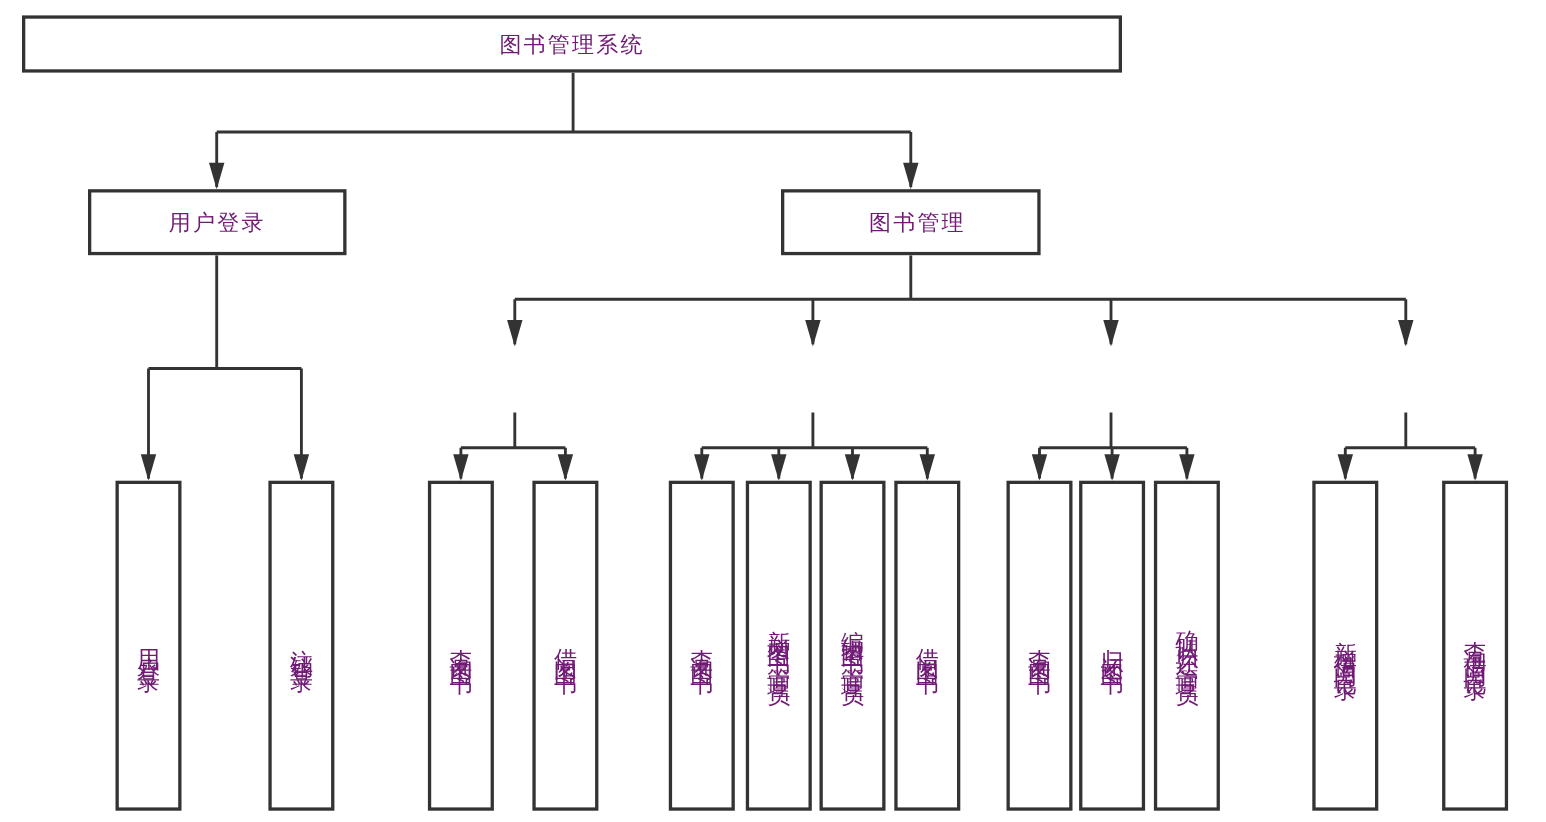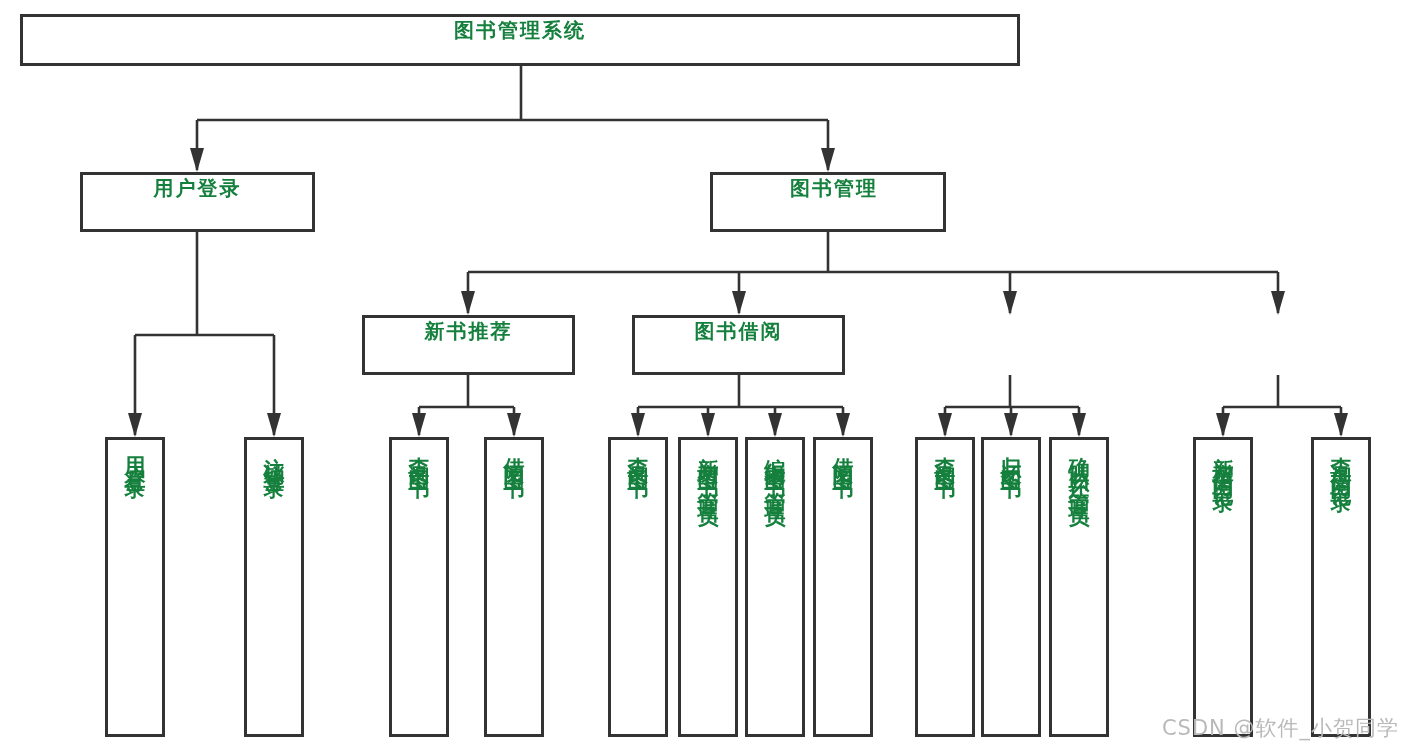--- a/index.html
+++ b/index.html
@@ -8,23 +8,22 @@
     font-family:"DejaVu Sans","Liberation Sans",sans-serif;
     color:#262626;
   }
   .canvas { position:relative; width:1405px; height:747px; background:#ffffff; overflow:hidden; }
   svg.connectors { position:absolute; left:0; top:0; width:1405px; height:747px; }
   svg.connectors path { stroke:#333333; stroke-width:2.6; fill:none; }
   svg.connectors polygon { fill:#333333; stroke:none; }
   .node {
     position:absolute; box-sizing:border-box;
     background:#ffffff; border:3px solid #333333;
-    display:flex; align-items:flex-start; justify-content:center;
-    color:#15803d;
-    font-weight:bold;
+    display:flex; align-items:center; justify-content:center;
+    color:#701a75;
   }
   .node.h { font-size:20px; letter-spacing:2px; }
   .node.v span {
     writing-mode:vertical-rl;
     font-size:21px; letter-spacing:7px; line-height:1.15;
     white-space:nowrap;
   }
   .watermark {
     position:absolute; right:6px; top:714px;
     font-size:21px; color:#b9b9b9; letter-spacing:1px;
@@ -71,26 +70,20 @@
     <span>图书管理系统</span>
   </div>
 
   <div class="node h" style="left:80px; top:172px; width:235px; height:60px;">
     <span>用户登录</span>
   </div>
   <div class="node h" style="left:710px; top:172px; width:236px; height:60px;padding-left:12px;">
     <span>图书管理</span>
   </div>
 
-  <div class="node h" style="left:362px; top:315px; width:213px; height:60px;">
-    <span>新书推荐</span>
-  </div>
-  <div class="node h" style="left:632px; top:315px; width:213px; height:60px;">
-    <span>图书借阅</span>
-  </div>
 
   <div class="node v" style="left:105px; top:437px; width:60px; height:300px;">
     <span>用户登录</span>
   </div>
   <div class="node v" style="left:244px; top:437px; width:60px; height:300px;">
     <span>注销登录</span>
   </div>
 
   <div class="node v" style="left:389px; top:437px; width:60px; height:300px;">
     <span>查询图书</span>
@@ -122,15 +115,14 @@
     <span>确认归还（管理员）</span>
   </div>
 
   <div class="node v" style="left:1193px; top:437px; width:60px; height:300px;">
     <span>新增借阅记录</span>
   </div>
   <div class="node v" style="left:1311px; top:437px; width:60px; height:300px;">
     <span>查询借阅记录</span>
   </div>
 
-  <div class="watermark">CSDN @软件_小贺同学</div>
 
 </div>
 
 </body></html>

